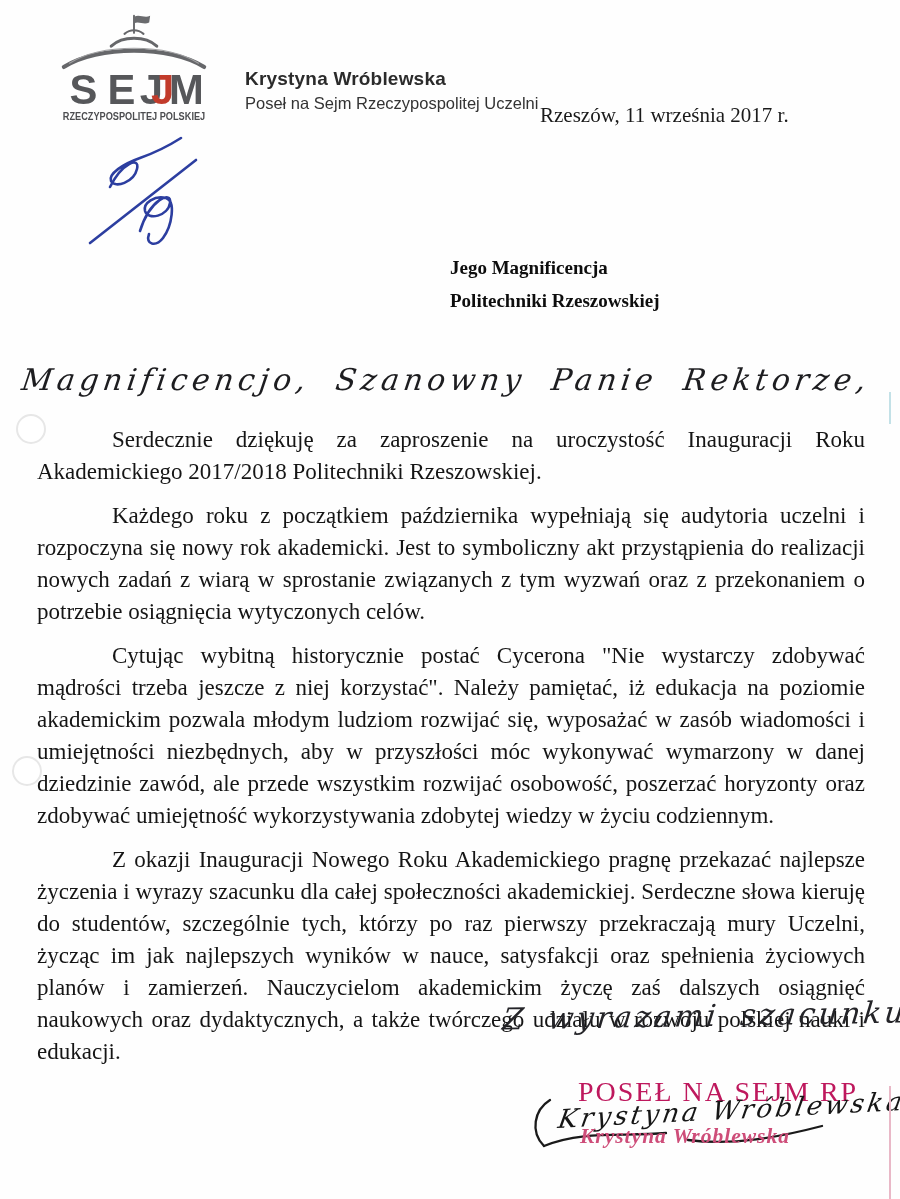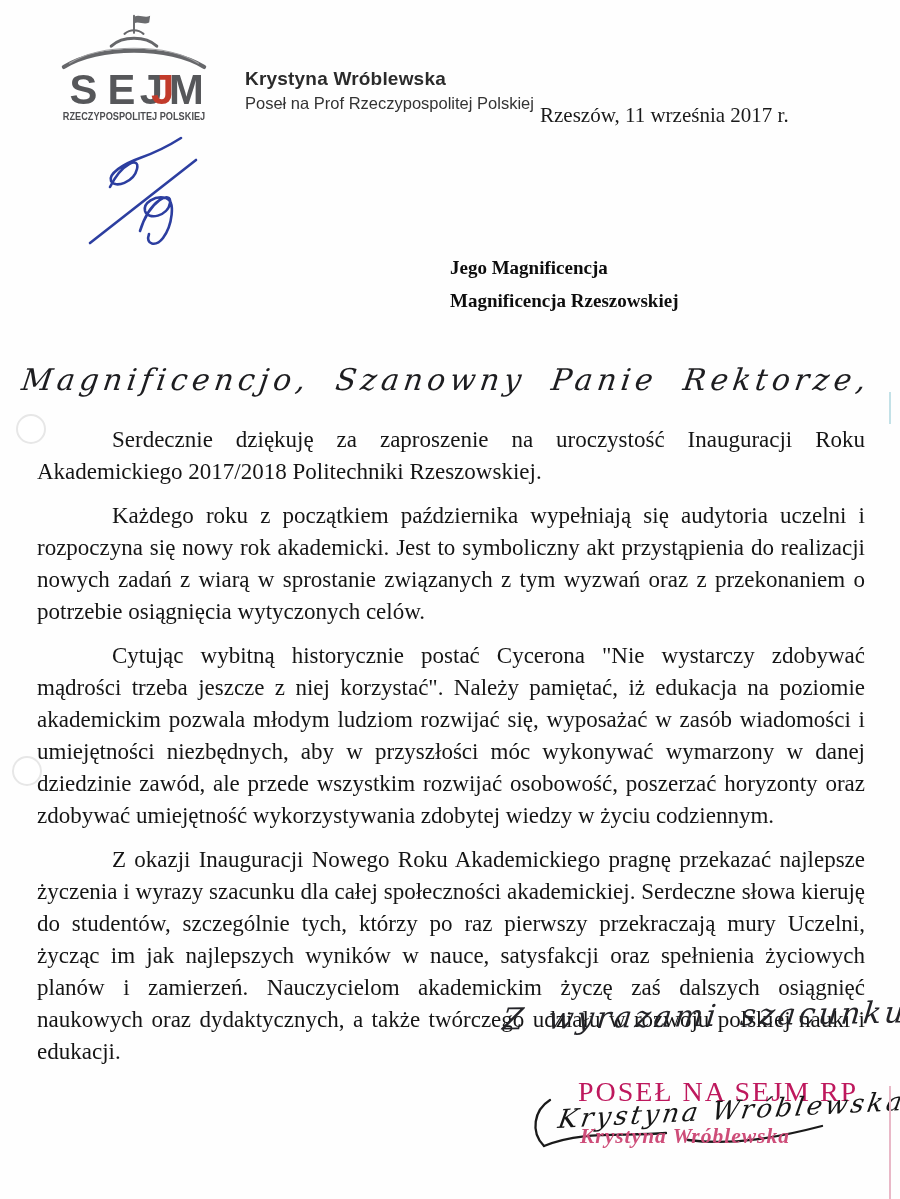--- a/index.html
+++ b/index.html
@@ -81,36 +81,36 @@
       <text x="52" y="97" fill="#56575a">E</text>
       <text x="86" y="97" fill="#56575a">J</text>
       <text x="98" y="97" fill="#c23b2b">J</text>
       <text x="117" y="97" fill="#56575a">M</text>
     </g>
     <text x="80" y="114" text-anchor="middle" textLength="150" lengthAdjust="spacingAndGlyphs" font-family="Liberation Sans, sans-serif" font-weight="bold" font-size="11.5" fill="#4c4d50">RZECZYPOSPOLITEJ POLSKIEJ</text>
   </svg>
 
   <div class="sender">
     <div class="sender-name">Krystyna Wróblewska</div>
-    <div class="sender-title">Poseł na Prof Rzeczypospolitej Polskiej</div>
+    <div class="sender-title">Poseł na Sejm Rzeczypospolitej Uczelni</div>
   </div>
 
   <div class="dateline">Rzeszów, 11 września 2017 r.</div>
 
   <svg class="initials" viewBox="0 0 172 118">
     <g stroke="#2c3ea0" stroke-width="2.6" fill="none" stroke-linecap="round">
       <path d="M28,54 C40,30 58,23 55,36 C52,49 33,56 29,48 C26,41 41,31 58,25 C72,20 88,12 99,5"></path>
       <path d="M8,110 L114,27"></path>
       <path d="M58,98 C68,66 90,57 88,70 C86,83 66,88 63,78 C61,70 73,62 84,65 C94,68 90,93 81,105 C74,114 63,112 67,101"></path>
     </g>
   </svg>
 
   <div class="recipient">
     <div>Jego Magnificencja</div>
-    <div>Magnificencja Rzeszowskiej</div>
+    <div>Politechniki Rzeszowskiej</div>
   </div>
 
   <div class="salutation">Magnificencjo, Szanowny Panie Rektorze,</div>
 
   <div class="body">
     <p>Serdecznie dziękuję za zaproszenie na uroczystość Inauguracji Roku Akademickiego 2017/2018 Politechniki Rzeszowskiej.</p>
     <p>Każdego roku z początkiem października wypełniają się audytoria uczelni i rozpoczyna się nowy rok akademicki. Jest to symboliczny akt przystąpienia do realizacji nowych zadań z wiarą w sprostanie związanych z tym wyzwań oraz z przekonaniem o potrzebie osiągnięcia wytyczonych celów.</p>
     <p>Cytując wybitną historycznie postać Cycerona "Nie wystarczy zdobywać mądrości trzeba jeszcze z niej korzystać". Należy pamiętać, iż edukacja na poziomie akademickim pozwala młodym ludziom rozwijać się, wyposażać w zasób wiadomości i umiejętności niezbędnych, aby w przyszłości móc wykonywać wymarzony w danej dziedzinie zawód, ale przede wszystkim rozwijać osobowość, poszerzać horyzonty oraz zdobywać umiejętność wykorzystywania zdobytej wiedzy w życiu codziennym.</p>
     <p>Z okazji Inauguracji Nowego Roku Akademickiego pragnę przekazać najlepsze życzenia i wyrazy szacunku dla całej społeczności akademickiej. Serdeczne słowa kieruję do studentów, szczególnie tych, którzy po raz pierwszy przekraczają mury Uczelni, życząc im jak najlepszych wyników w nauce, satysfakcji oraz spełnienia życiowych planów i zamierzeń. Nauczycielom akademickim życzę zaś dalszych osiągnięć naukowych oraz dydaktycznych, a także twórczego udziału w rozwoju polskiej nauki i edukacji.</p>
   </div>

